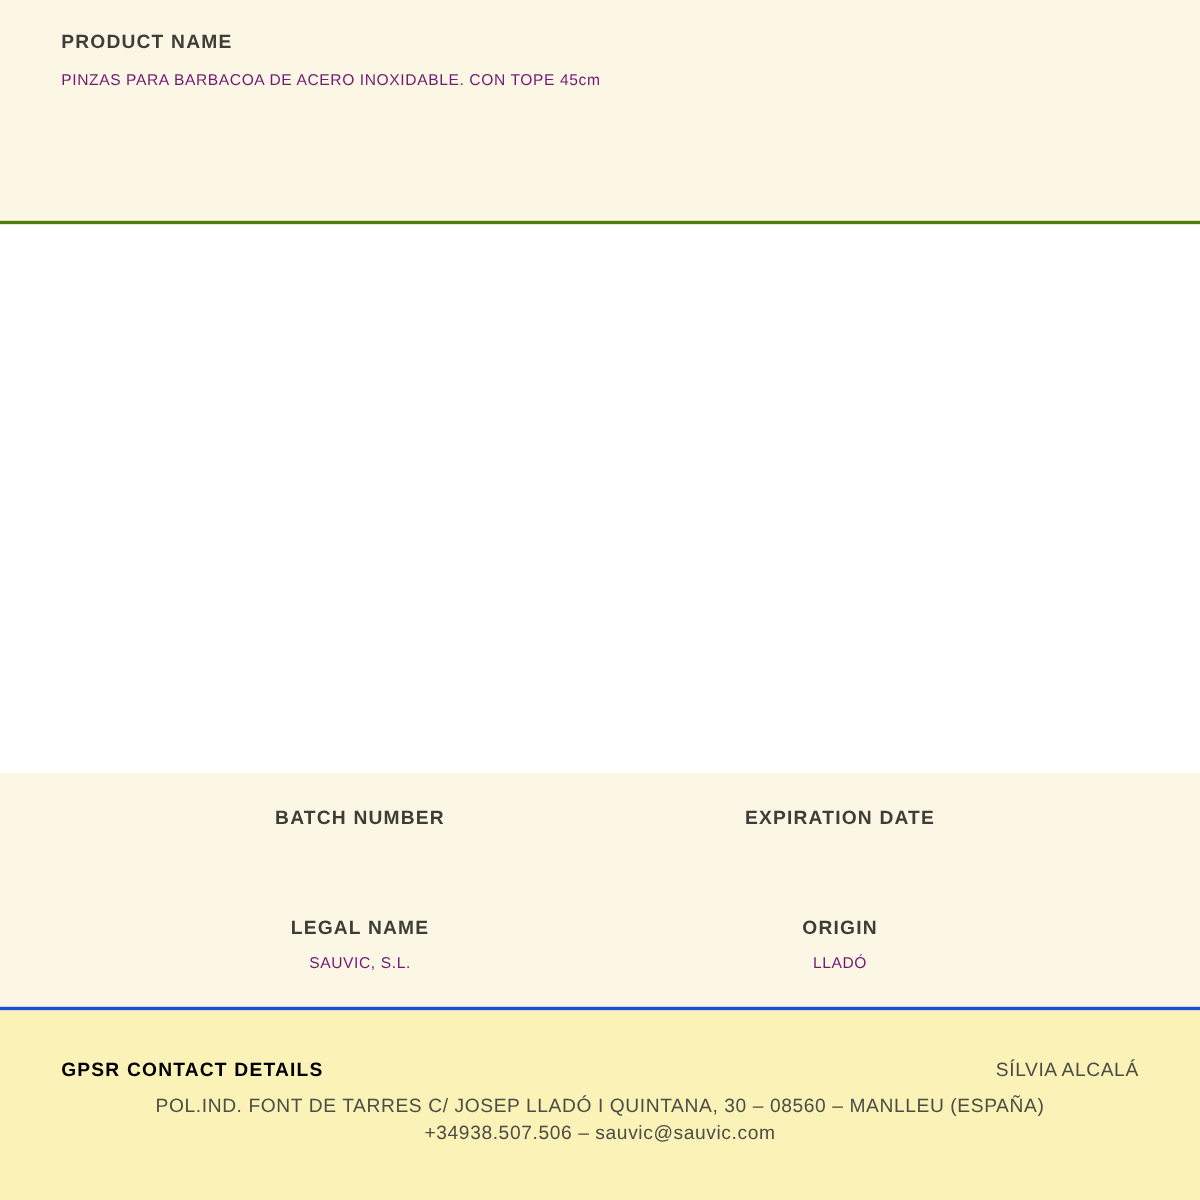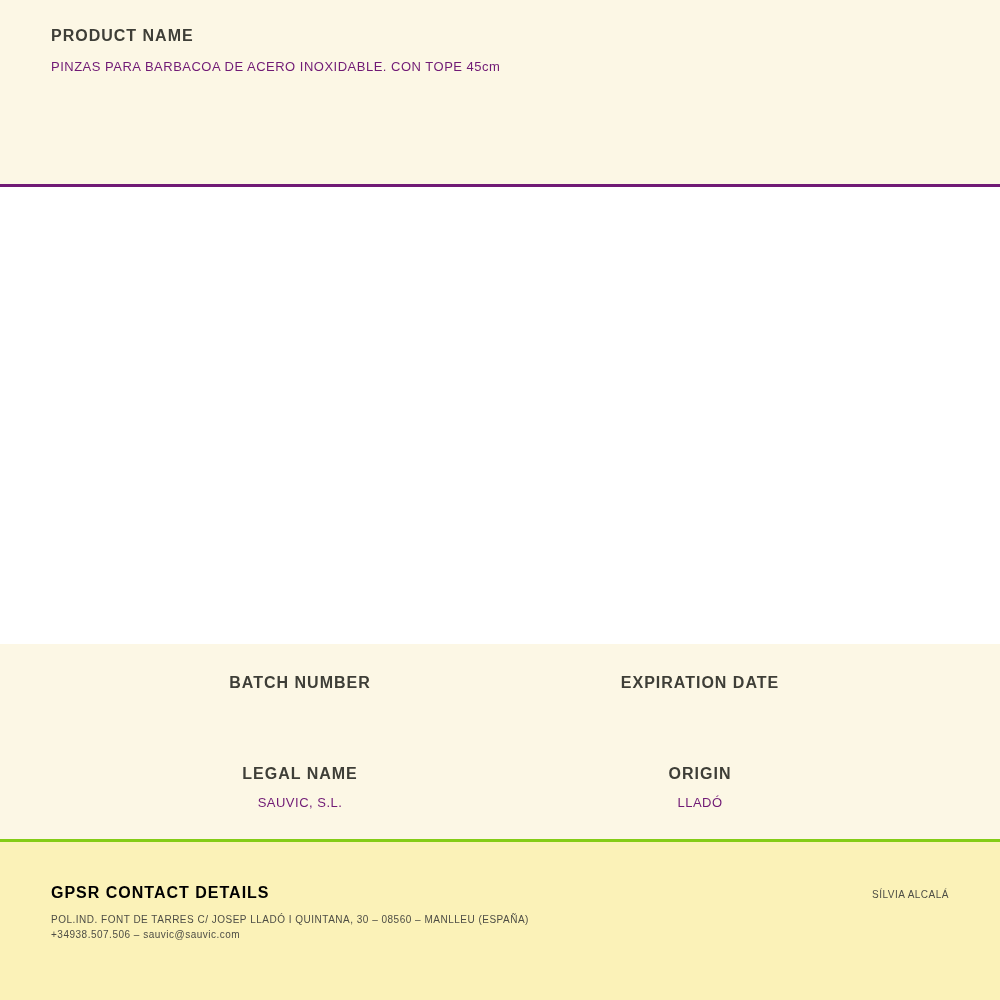--- a/index.html
+++ b/index.html
@@ -15,21 +15,21 @@
     width: 1000px;
     height: 1000px;
     display: flex;
     flex-direction: column;
   }
 
   
   .product-section {
     background: #fcf7e5;
     height: 187px;
-    border-bottom: 3px solid #701a75;
+    border-bottom: 3px solid #4d7c0f;
     padding: 27px 51px 0 51px;
   }
   .field-label {
     font-size: 16px;
     font-weight: 700;
     letter-spacing: 1px;
     color: #3e3e37;
   }
   .field-value {
     font-size: 13px;
@@ -43,21 +43,21 @@
   
   .image-section {
     background: #ffffff;
     height: 457px;
   }
 
   
   .details-section {
     background: #fcf7e5;
     height: 198px;
-    border-bottom: 3px solid #84cc16;
+    border-bottom: 3px solid #1d4ed8;
     padding: 30px 100px 0 100px;
   }
   .details-row {
     display: flex;
   }
   .details-col {
     width: 50%;
     text-align: center;
   }
   .details-row2 { margin-top: 73px; }
@@ -74,24 +74,24 @@
     justify-content: space-between;
     align-items: baseline;
   }
   .contact-heading {
     font-size: 16px;
     font-weight: 700;
     letter-spacing: 1px;
     color: #000000;
   }
   .contact-line {
-    font-size: 10px;
+    font-size: 16px;
     letter-spacing: 0.5px;
     color: #4d4d45;
-    text-align: left;
+    text-align: center;
   }
   .contact-address { margin-top: 12px; }
   .contact-phone   { margin-top: 4px; }
 </style>
 </head>
 <body>
 
 <div class="page">
 
   <section class="product-section">

